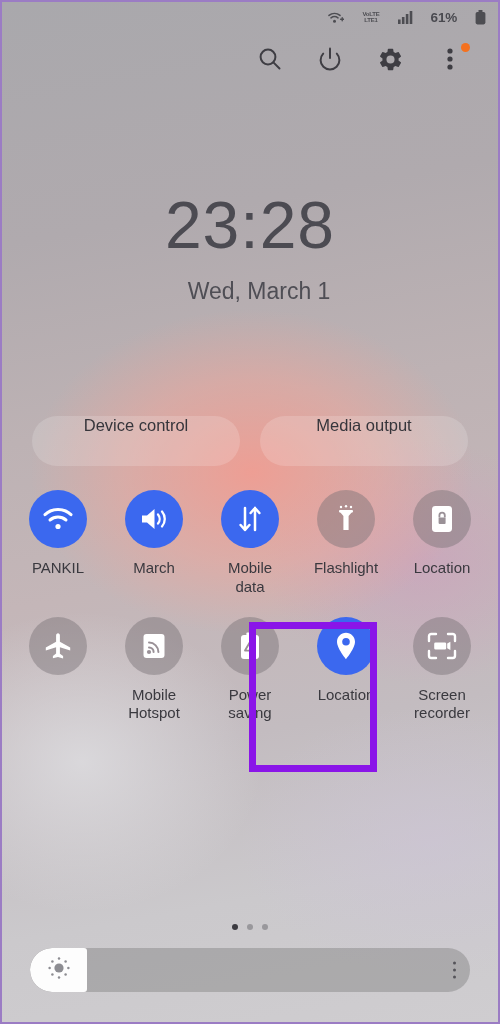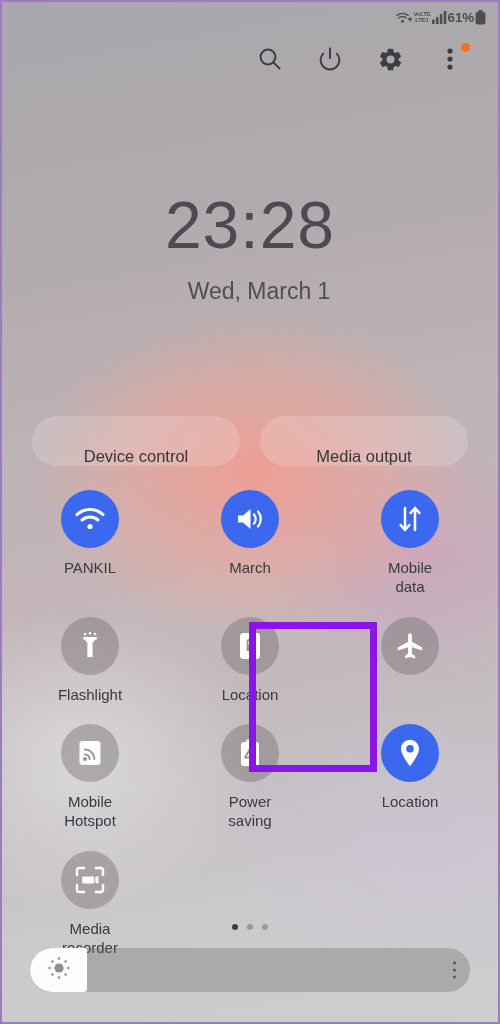--- a/index.html
+++ b/index.html
@@ -19,21 +19,21 @@
       radial-gradient(ellipse 220px 170px at 420px 560px, rgba(208,150,190,0.45) 0%, rgba(208,150,190,0.0) 72%),
       radial-gradient(ellipse 240px 200px at 80px 760px, rgba(225,225,228,0.75) 0%, rgba(225,225,228,0.0) 75%),
       radial-gradient(ellipse 260px 180px at 430px 840px, rgba(205,195,215,0.55) 0%, rgba(205,195,215,0.0) 75%),
       linear-gradient(170deg, #a9a8ac 0%, #b0aaae 22%, #bdb2b4 40%, #c4b6b8 55%, #c3bcc0 70%, #cbc9cc 85%, #cfcdd0 100%);
   }
 
   
   #statusbar {
     position: absolute; top: 0; left: 0; right: 0; height: 30px;
     display: flex; align-items: center; justify-content: flex-end;
-    gap: 1px; padding-right: 12px;
+    gap: 18px; padding-right: 12px;
     color: #4d4d52;
   }
   .sb-icon { display: flex; align-items: flex-end; }
   #volte-badge {
     display: flex; flex-direction: column; align-items: center;
     line-height: 1; font-size: 6px; font-weight: bold; letter-spacing: -0.2px;
   }
   #battery-pct { font-size: 13.5px; font-weight: 600; color: #4a4a50; letter-spacing: -0.2px; }
 
   
@@ -58,28 +58,28 @@
   }
 
   
   #pill-row {
     position: absolute; top: 414px; left: 30px; right: 30px;
     display: flex; gap: 20px;
   }
   .pill {
     flex: 1; height: 50px; border-radius: 25px;
     background: rgba(255,255,255,0.17);
-    display: flex; align-items: flex-end; justify-content: center;
+    display: flex; align-items: flex-start; justify-content: center;
     font-size: 16.5px; color: #36353b;
   }
 
   
   #tile-grid {
     position: absolute; top: 488px; left: 8px; right: 8px;
-    display: grid; grid-template-columns: repeat(3, 1fr);
+    display: grid; grid-template-columns: repeat(5, 1fr);
     row-gap: 20px;
   }
   .tile { display: flex; flex-direction: column; align-items: center; }
   .tile-circle {
     width: 58px; height: 58px; border-radius: 50%;
     display: flex; align-items: center; justify-content: center;
   }
   .tile-circle.on  { background: #3b68ef; }
   .tile-circle.off { background: rgba(120,112,118,0.45); }
   .tile-label {
@@ -314,21 +314,21 @@
       <div class="tile-circle off" style="background: rgba(120, 112, 118, 0.45);">
         <svg width="30" height="28" viewBox="0 0 30 28">
           <path d="M2 9V4.2A2.2 2.2 0 0 1 4.2 2H9" stroke="#fff" stroke-width="2.4" fill="none" stroke-linecap="round"></path>
           <path d="M21 2h4.8A2.2 2.2 0 0 1 28 4.2V9" stroke="#fff" stroke-width="2.4" fill="none" stroke-linecap="round"></path>
           <path d="M28 19v4.8a2.2 2.2 0 0 1-2.2 2.2H21" stroke="#fff" stroke-width="2.4" fill="none" stroke-linecap="round"></path>
           <path d="M9 26H4.2A2.2 2.2 0 0 1 2 23.8V19" stroke="#fff" stroke-width="2.4" fill="none" stroke-linecap="round"></path>
           <path fill="#fff" d="M8.6 10.4h9.2a1.4 1.4 0 0 1 1.4 1.4v4.4a1.4 1.4 0 0 1-1.4 1.4H8.6a1.4 1.4 0 0 1-1.4-1.4v-4.4a1.4 1.4 0 0 1 1.4-1.4z"></path>
           <path fill="#fff" d="M20.2 11.6l3.2-1.8v8.2l-3.2-1.8z"></path>
         </svg>
       </div>
-      <div class="tile-label">Media recorder</div>
+      <div class="tile-label">Screen recorder</div>
     </div>
   </div>
 
   <div id="highlight-box" style="border-color: rgb(138, 21, 232);"></div>
 
   <div id="page-dots">
     <span class="dot active"></span>
     <span class="dot"></span>
     <span class="dot"></span>
   </div>

